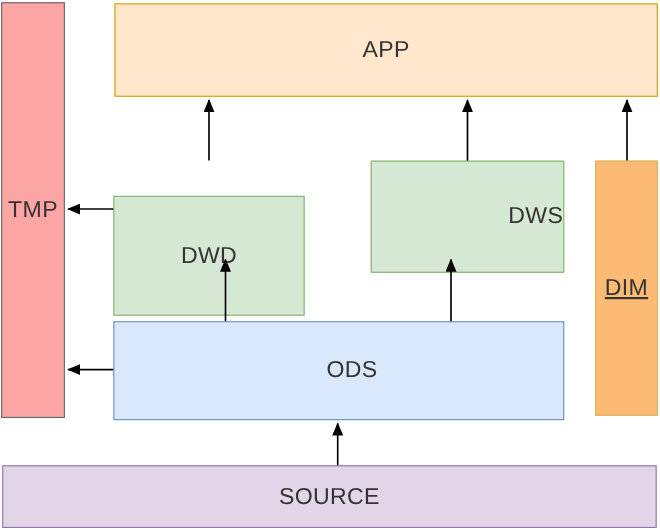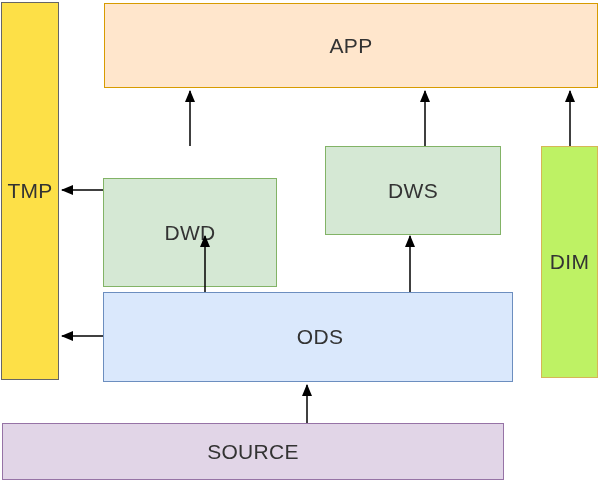--- a/index.html
+++ b/index.html
@@ -24,58 +24,58 @@
     justify-content: center;
     font-size: 21px;
     color: #333333;
     text-align: center;
     letter-spacing: 0.3px;
   }
   
   .node-tmp    { left: 1px;   top: 2px;   width: 58px;  height: 378px; }
   .node-app    { left: 104px; top: 3px;   width: 494px; height: 85px;  }
   .node-dwd    { left: 103px; top: 146px; width: 174px; height: 109px; margin-top: 32px;  }
-  .node-dws    { left: 325px; top: 146px; width: 176px; height: 89px;  }
+  .node-dws    { left: 337px; top: 146px; width: 176px; height: 102px; justify-content: flex-end;  }
   .node-dim    { left: 541px; top: 146px; width: 57px;  height: 232px; }
   .node-ods    { left: 103px; top: 292px; width: 410px; height: 90px;  }
-  .node-source { left: 2px;   top: 423px; width: 502px; height: 57px;  }
+  .node-source { left: 2px;   top: 423px; width: 595px; height: 57px;  }
   #edges {
     position: absolute;
     left: 0; top: 0;
     width: 600px;
     height: 483px;
     pointer-events: none;
   }
   .edge {
     fill: none;
     stroke-width: 1.5;
   }
 </style>
 </head>
 <body>
 
 <div id="canvas" style="color: rgb(51, 51, 51); background: rgb(255, 255, 255);">
 
-  <div class="node node-tmp" style="background: #fde047; border-color: rgb(102, 102, 102); align-items: center;">
+  <div class="node node-tmp" style="background: #fca5a5; border-color: rgb(102, 102, 102); align-items: center;">
     <span>TMP</span>
   </div>
 
   <div class="node node-app" style="background: rgb(255, 230, 204); border-color: rgb(215, 155, 0);">
     <span>APP</span>
   </div>
 
   <div class="node node-dwd" style="background: rgb(213, 232, 212); border-color: rgb(130, 179, 102);">
     <span>DWD</span>
   </div>
 
   <div class="node node-dws" style="background: rgb(213, 232, 212); border-color: rgb(130, 179, 102);">
     <span>DWS</span>
   </div>
 
-  <div class="node node-dim" style="background: #bef264; border-color: rgb(214, 182, 86);">
+  <div class="node node-dim" style="background: #fdba74; border-color: rgb(214, 182, 86); text-decoration: underline;">
     <span>DIM</span>
   </div>
 
   <div class="node node-ods" style="background: rgb(218, 232, 252); border-color: rgb(108, 142, 191); padding-left: 24px;">
     <span>ODS</span>
   </div>
 
   <div class="node node-source" style="background: rgb(225, 213, 231); border-color: rgb(150, 115, 166);">
     <span>SOURCE</span>
   </div>

